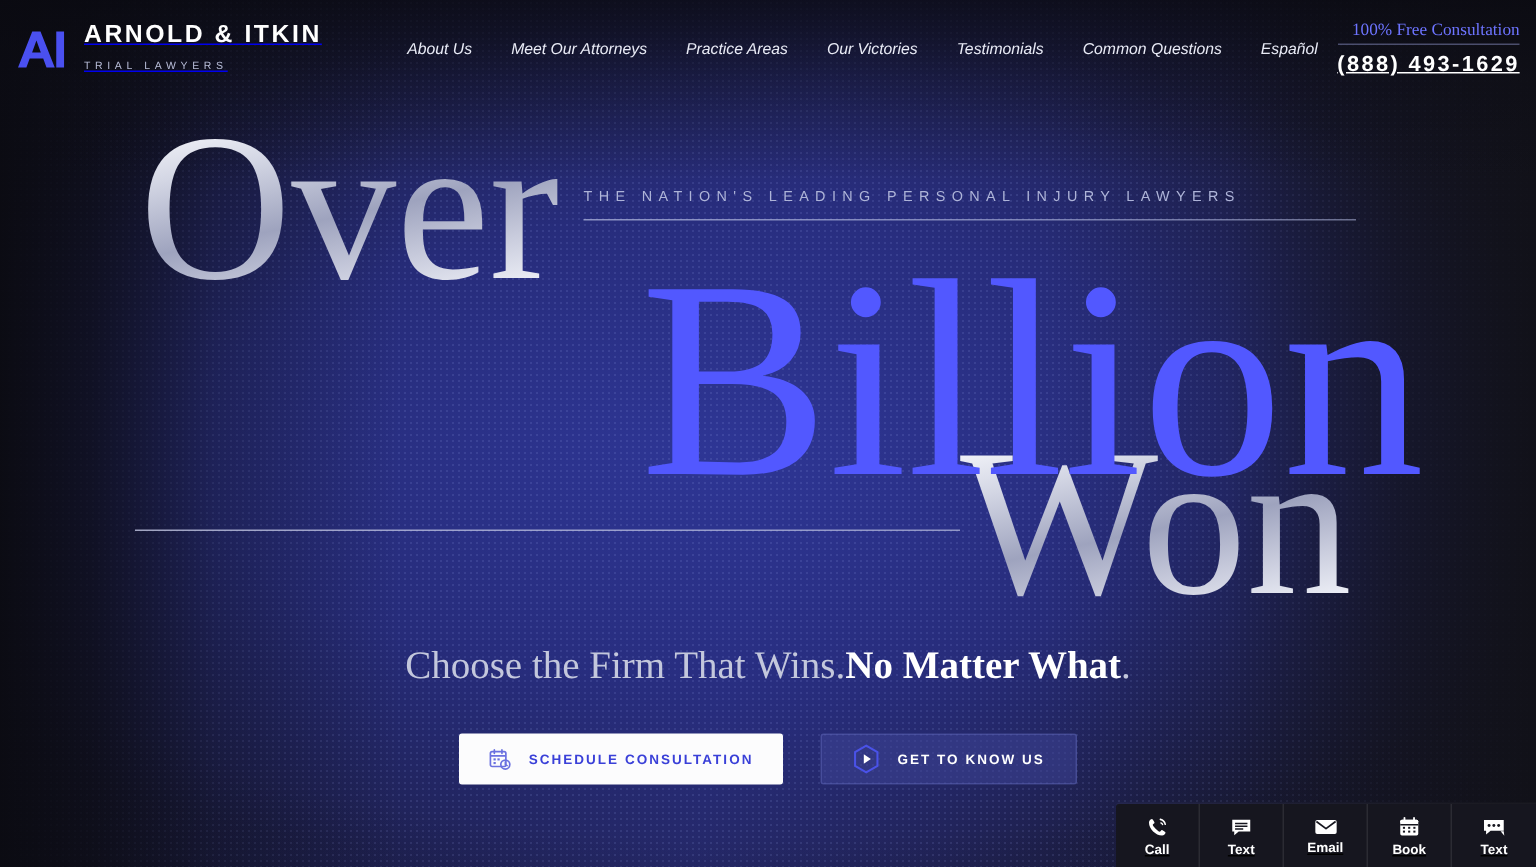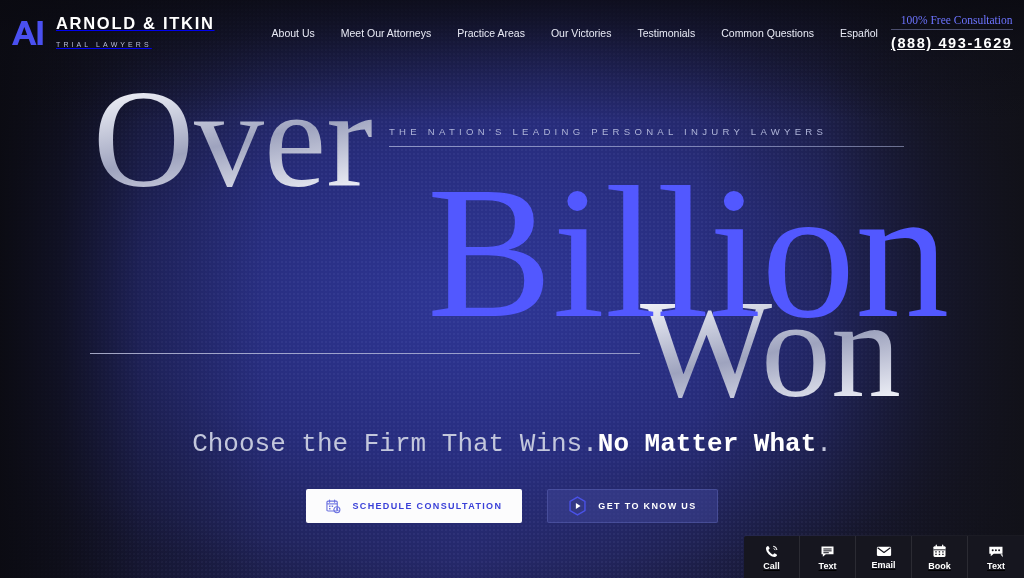--- a/index.html
+++ b/index.html
@@ -62,21 +62,21 @@
     white-space:nowrap;
   }
   .logo-text .logo-sub {
     color:#b8bdd8; font-size:7px; font-weight:500; letter-spacing:3.1px;
     margin-top:4px; white-space:nowrap;
   }
 
   nav { display:flex; align-items:center; gap:0; margin-left:44px; }
   nav a {
     color:#e9ebf6; font-size:10.5px; text-decoration:none;
-    padding:0 13px; white-space:nowrap; line-height:1;
+    padding:0 13px; white-space:nowrap; line-height:1;font-style:italic;
   }
 
   .header-right { margin-left:auto; display:flex; align-items:center; gap:14px; }
   .contact-block { text-align:right; }
   .free-consult {
     font-family:"Liberation Serif", serif;
     color:#6d74ff; font-size:11.5px; line-height:1.1; white-space:nowrap;
   }
   .consult-rule {
     height:1px; background:rgba(150,158,215,0.45);
@@ -128,21 +128,21 @@
 
   .hl-rule {
     position:absolute; left:90px; top:353px; width:550px; height:1px;
     background:linear-gradient(90deg, rgba(196,200,228,0.80), rgba(188,193,224,0.70));
     z-index:4;
   }
 
   .subhead {
     position:absolute; left:0; right:0; top:430px;
     text-align:center;
-    font-family:Liberation Mono, monospace;
+    font-family:Liberation Serif, serif;
     font-size:26px; line-height:1.1;
     z-index:5;
   }
   .subhead .sh-light { color:#c3c7dc; }
   .subhead .sh-bold { color:#ffffff; font-weight:700; }
   .subhead .sh-dot { color:#c3c7dc; }
 
   .cta-row {
     position:absolute; left:0; right:0; top:489px;
     display:flex; justify-content:center; align-items:center; gap:25px;

